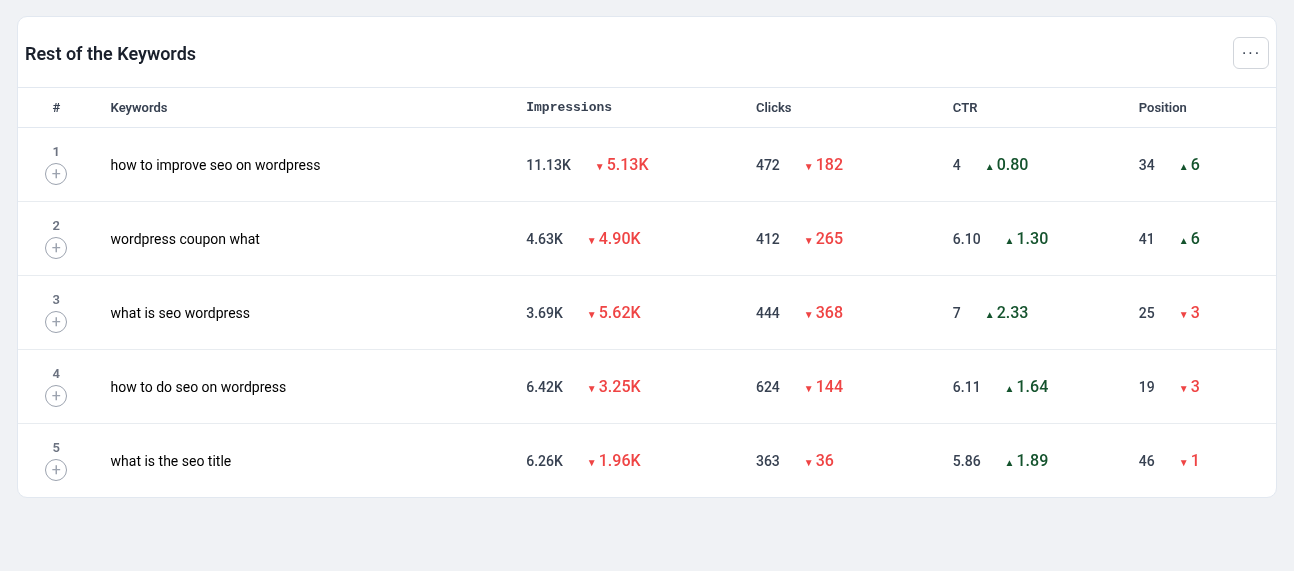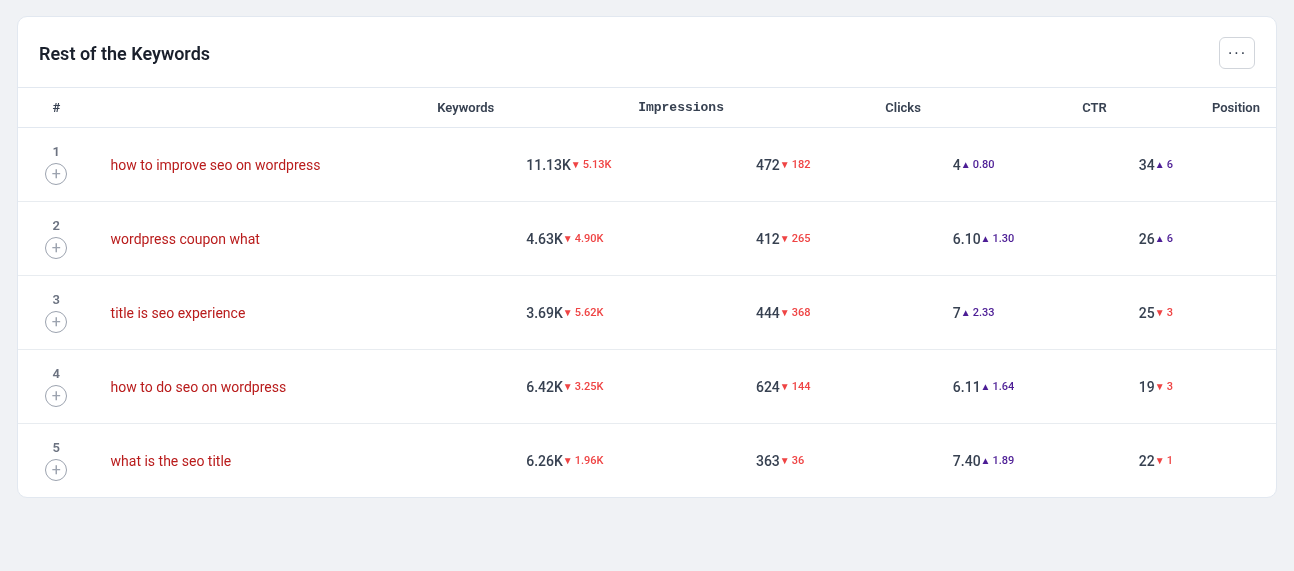--- a/index.html
+++ b/index.html
@@ -15,21 +15,21 @@
       background: #fff;
       border-radius: 10px;
       border: 1px solid #e2e8f0;
       width: 1260px;
       overflow: hidden;
     }
     .card-header {
       display: flex;
       align-items: center;
       justify-content: space-between;
-      padding: 20px 21px 18px;
+      padding: 20px 7px 18px;
     }
     .card-title {
       font-size: 18px;
       font-weight: 600;
       color: #1a202c;
     }
     .more-btn {
       border: 1px solid #d1d5db;
       border-radius: 6px;
       background: #fff;
@@ -46,21 +46,21 @@
     table {
       width: 100%;
       border-collapse: collapse;
     }
     thead tr {
       border-top: 1px solid #e2e8f0;
       border-bottom: 1px solid #e2e8f0;
     }
     th {
       padding: 12px 16px;
-      text-align: right;
+      text-align: left;
       font-size: 13px;
       font-weight: 600;
       color: #374151;
       background: #fff;
     }
     th.col-num { width: 70px; text-align: center; }
     th.col-keyword { width: 380px; }
     th.col-impressions { width: 210px; font-family: Liberation Mono, monospace; }
     th.col-clicks { width: 180px; }
     th.col-ctr { width: 170px; }
@@ -98,41 +98,41 @@
       display: flex;
       align-items: center;
       justify-content: center;
       color: #9ca3af;
       font-size: 16px;
       cursor: pointer;
       line-height: 1;
     }
     .keyword-text {
       font-size: 14px;
-      color: #b91c1c;
+      color: #000000;
     }
     .metric-cell {
       display: flex;
       align-items: center;
-      gap: 0;
+      gap: 24px;
     }
     .metric-main {
       font-size: 14px;
       color: #374151;
       font-weight: 500;
     }
     .metric-delta {
       display: flex;
       align-items: center;
       gap: 2px;
-      font-size: 11px;
+      font-size: 16px;
       font-weight: 500;
     }
     .delta-down { color: #ef4444; }
-    .delta-up { color: #4c1d95; }
+    .delta-up { color: #14532d; }
     .arrow-up::before { content: '▲'; font-size: 10px; }
     .arrow-down::before { content: '▼'; font-size: 10px; }
   </style>
 </head>
 <body>
 
 <div class="card">
   <div class="card-header">
     <span class="card-title">Rest of the Keywords</span>
     <button class="more-btn">···</button>
@@ -217,35 +217,35 @@
           <td class="col-ctr">
       <div class="metric-cell">
         <span class="metric-main">6.10</span>
         <span class="metric-delta delta-up">
           <span class="arrow-up"></span>1.30
         </span>
       </div>
     </td>
           <td class="col-position">
       <div class="metric-cell">
-        <span class="metric-main">26</span>
+        <span class="metric-main">41</span>
         <span class="metric-delta delta-up">
           <span class="arrow-up"></span>6
         </span>
       </div>
     </td>
         </tr>
         <tr>
           <td class="col-num">
     <div class="num-wrapper">
       <span class="row-number">3</span>
       <div class="add-icon">+</div>
     </div>
   </td>
-          <td class="col-keyword"><span class="keyword-text">title is seo experience</span></td>
+          <td class="col-keyword"><span class="keyword-text">what is seo wordpress</span></td>
           <td class="col-impressions">
       <div class="metric-cell">
         <span class="metric-main">3.69K</span>
         <span class="metric-delta delta-down">
           <span class="arrow-down"></span>5.62K
         </span>
       </div>
     </td>
           <td class="col-clicks">
       <div class="metric-cell">
@@ -332,29 +332,29 @@
           <td class="col-clicks">
       <div class="metric-cell">
         <span class="metric-main">363</span>
         <span class="metric-delta delta-down">
           <span class="arrow-down"></span>36
         </span>
       </div>
     </td>
           <td class="col-ctr">
       <div class="metric-cell">
-        <span class="metric-main">7.40</span>
+        <span class="metric-main">5.86</span>
         <span class="metric-delta delta-up">
           <span class="arrow-up"></span>1.89
         </span>
       </div>
     </td>
           <td class="col-position">
       <div class="metric-cell">
-        <span class="metric-main">22</span>
+        <span class="metric-main">46</span>
         <span class="metric-delta delta-down">
           <span class="arrow-down"></span>1
         </span>
       </div>
     </td>
         </tr>
       </tbody>
   </table>
 </div>
 

